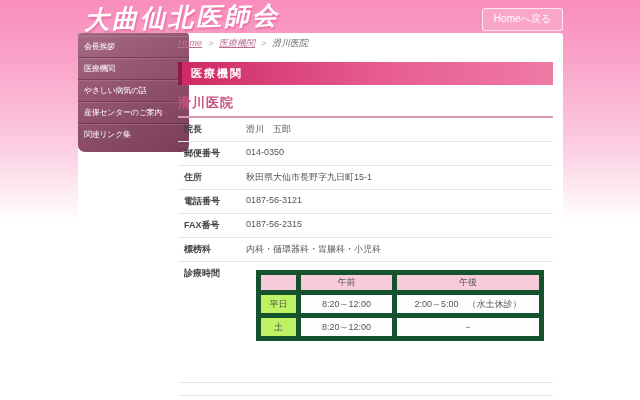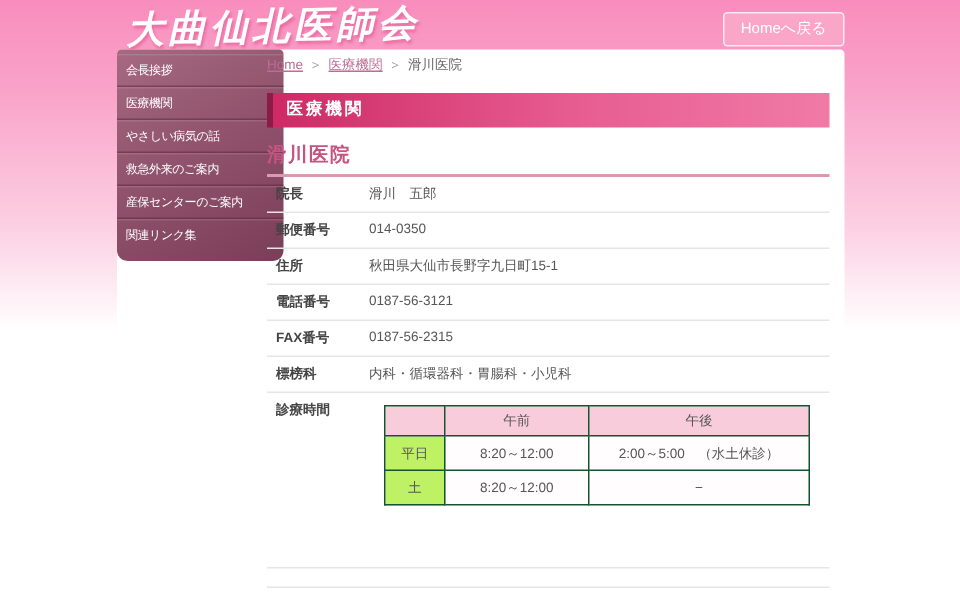--- a/index.html
+++ b/index.html
@@ -46,21 +46,21 @@
     font-size:8px; line-height:11px; color:#fff; text-decoration:none;
     border-bottom:1px solid rgba(96,37,62,.55);
     box-shadow:0 1px 0 rgba(255,255,255,.12) inset;
     white-space:nowrap; letter-spacing:-0.3px; cursor:pointer;
   }
   .side-item:last-child { border-bottom:none; }
 
   
   .main { position:absolute; left:178px; top:37px; width:375px; }
 
-  .breadcrumb { font-size:9px; color:#888; white-space:nowrap; }
+  .breadcrumb { font-size:9px; color:#888; white-space:nowrap;font-style:italic; }
   .breadcrumb a { color:#bb6e94; text-decoration:underline; cursor:pointer; }
   .breadcrumb .sep { margin:0 4px; color:#999; }
   .breadcrumb .current { color:#666; }
 
   .banner {
     margin-top:12px; height:23px; line-height:23px;
     background:linear-gradient(90deg,#ce2a64 0%, #e75d92 55%, #f07aa6 100%);
     border-left:4px solid #8e1b47;
     color:#fff; font-size:11px; font-weight:bold; letter-spacing:2px;
     padding-left:9px;
@@ -79,21 +79,21 @@
   }
   .drow .lbl { width:62px; flex:none; font-weight:bold; color:#444; }
   .drow .val { flex:1; }
   .drow.hours { padding-bottom:41px; }
 
   
   .sched {
     border-collapse:collapse; margin:3px 0 0 10px;
     font-size:9px; color:#555; text-align:center;
   }
-  .sched th, .sched td { border:1px solid #14532d; }
+  .sched th, .sched td { border:5px solid #14532d; }
   .sched th {
     background:#f8ccdb; font-weight:normal; height:20px; color:#555;
   }
   .sched td.day { background:#bef264; width:40px; }
   .sched td { background:#fffdfd; height:23px; }
   .sched .col-am { width:96px; }
   .sched .col-pm { width:147px; }
 
   .frow { display:flex; border-bottom:1px solid #e6e6e6; font-size:9px; color:#555; padding:6px 0 6px 6px; }
 </style>
@@ -102,21 +102,20 @@
 
 <div class="logo">大曲仙北医師会</div>
 <button class="home-btn">Homeへ戻る</button>
 
 <div class="card"></div>
 
 <nav class="sidebar">
   <a class="side-item">会長挨拶</a>
   <a class="side-item">医療機関</a>
   <a class="side-item">やさしい病気の話</a>
-  <a class="side-item">救急外来のご案内</a>
   <a class="side-item">産保センターのご案内</a>
   <a class="side-item">関連リンク集</a>
 </nav>
 
 <div class="main">
 
   <div class="breadcrumb">
     <a>Home</a><span class="sep">＞</span><a>医療機関</a><span class="sep">＞</span><span class="current">滑川医院</span>
   </div>
 

